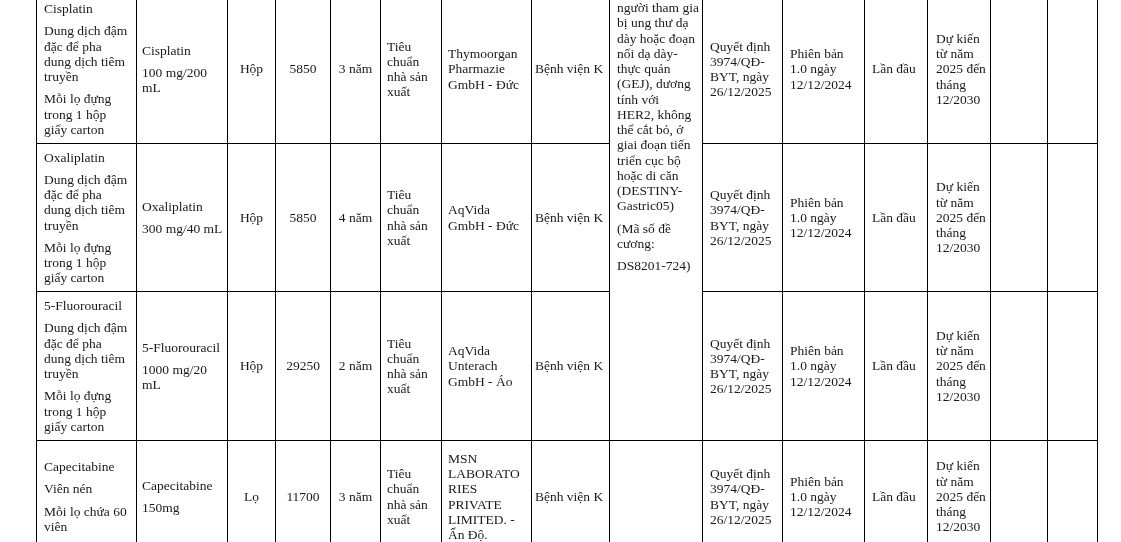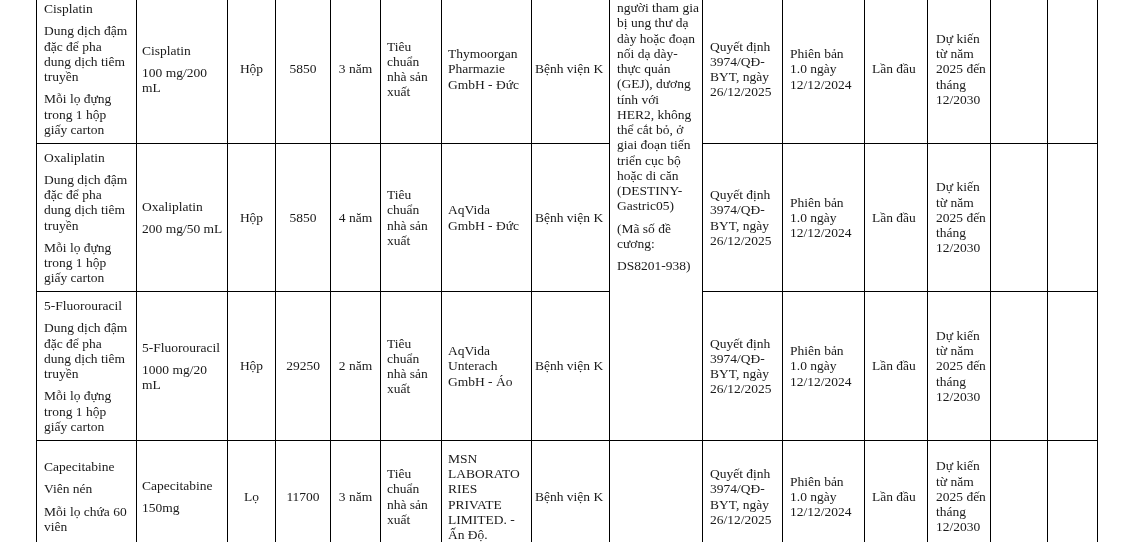--- a/index.html
+++ b/index.html
@@ -93,38 +93,38 @@
           </td>
         <td class="c-center">Hộp</td>
         <td class="c-center">5850</td>
         <td class="c-center">3 năm</td>
         <td class="c-std">Tiêu chuẩn nhà sản xuất</td>
         <td class="c-manu">Thymoorgan Pharmazie GmbH - Đức</td>
         <td class="c-fac">Bệnh viện K</td>
         <td class="c-ind" rowspan="3">
             <p>người tham gia bị ung thư dạ dày hoặc đoạn nối dạ dày-thực quản (GEJ), dương tính với HER2, không thể cắt bỏ, ở giai đoạn tiến triển cục bộ hoặc di căn (DESTINY-Gastric05)</p>
             <p>(Mã số đề cương:</p>
-            <p>DS8201-938)</p>
+            <p>DS8201-724)</p>
           </td>
         <td class="c-dec">Quyết định 3974/QĐ-BYT, ngày 26/12/2025</td>
         <td class="c-ver">Phiên bản 1.0 ngày 12/12/2024</td>
         <td class="c-reg">Lần đầu</td>
         <td class="c-time">Dự kiến từ năm 2025 đến tháng 12/2030</td>
         <td class="c-empty"></td>
         <td class="c-empty"></td>
       </tr>
       <tr class="row-2">
         <td class="c-desc">
             <p>Oxaliplatin</p>
             <p>Dung dịch đậm đặc để pha dung dịch tiêm truyền</p>
             <p>Mỗi lọ đựng trong 1 hộp giấy carton</p>
           </td>
         <td class="c-name">
             <p>Oxaliplatin</p>
-            <p>200 mg/50 mL</p>
+            <p>300 mg/40 mL</p>
           </td>
         <td class="c-center">Hộp</td>
         <td class="c-center">5850</td>
         <td class="c-center">4 năm</td>
         <td class="c-std">Tiêu chuẩn nhà sản xuất</td>
         <td class="c-manu">AqVida GmbH - Đức</td>
         <td class="c-fac">Bệnh viện K</td>
         <td class="c-dec">Quyết định 3974/QĐ-BYT, ngày 26/12/2025</td>
         <td class="c-ver">Phiên bản 1.0 ngày 12/12/2024</td>
         <td class="c-reg">Lần đầu</td>

